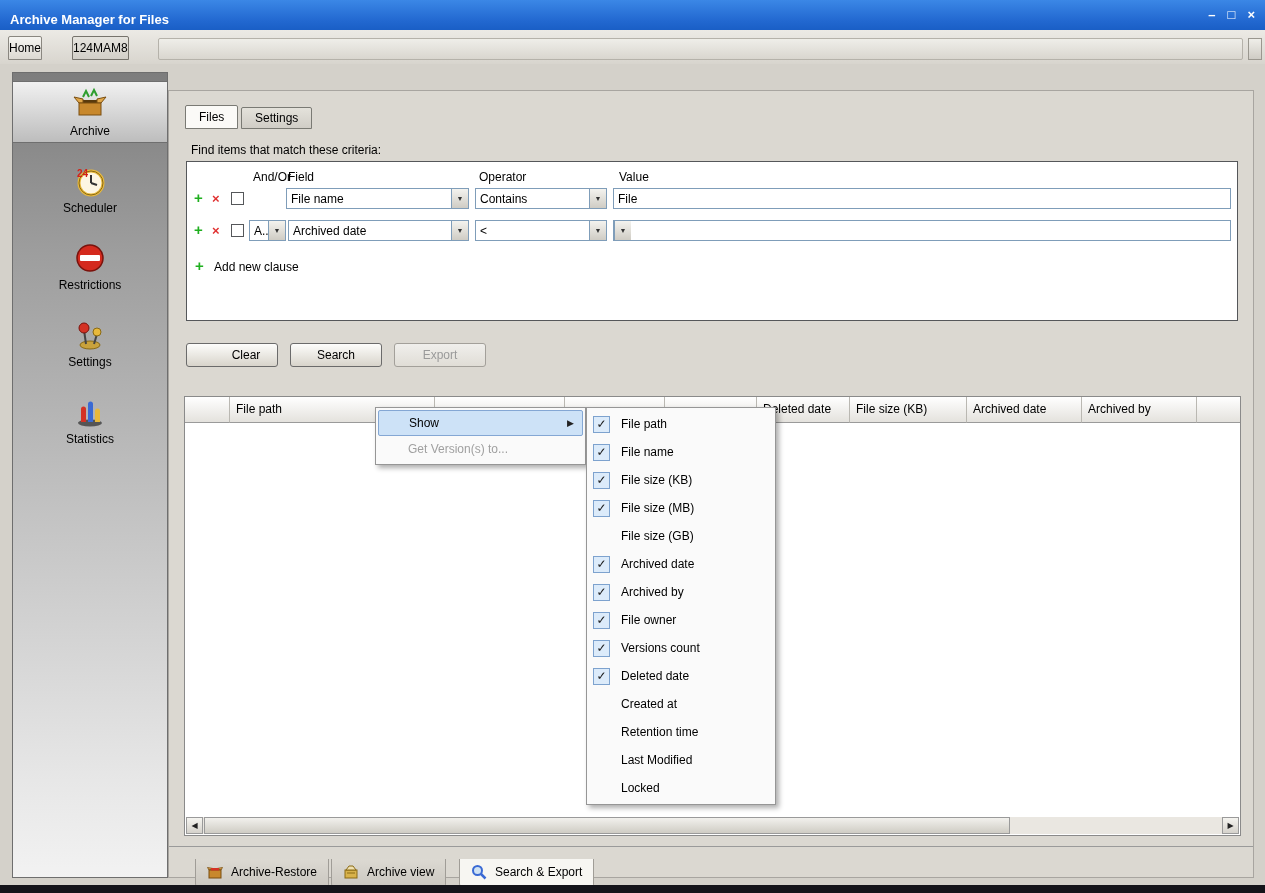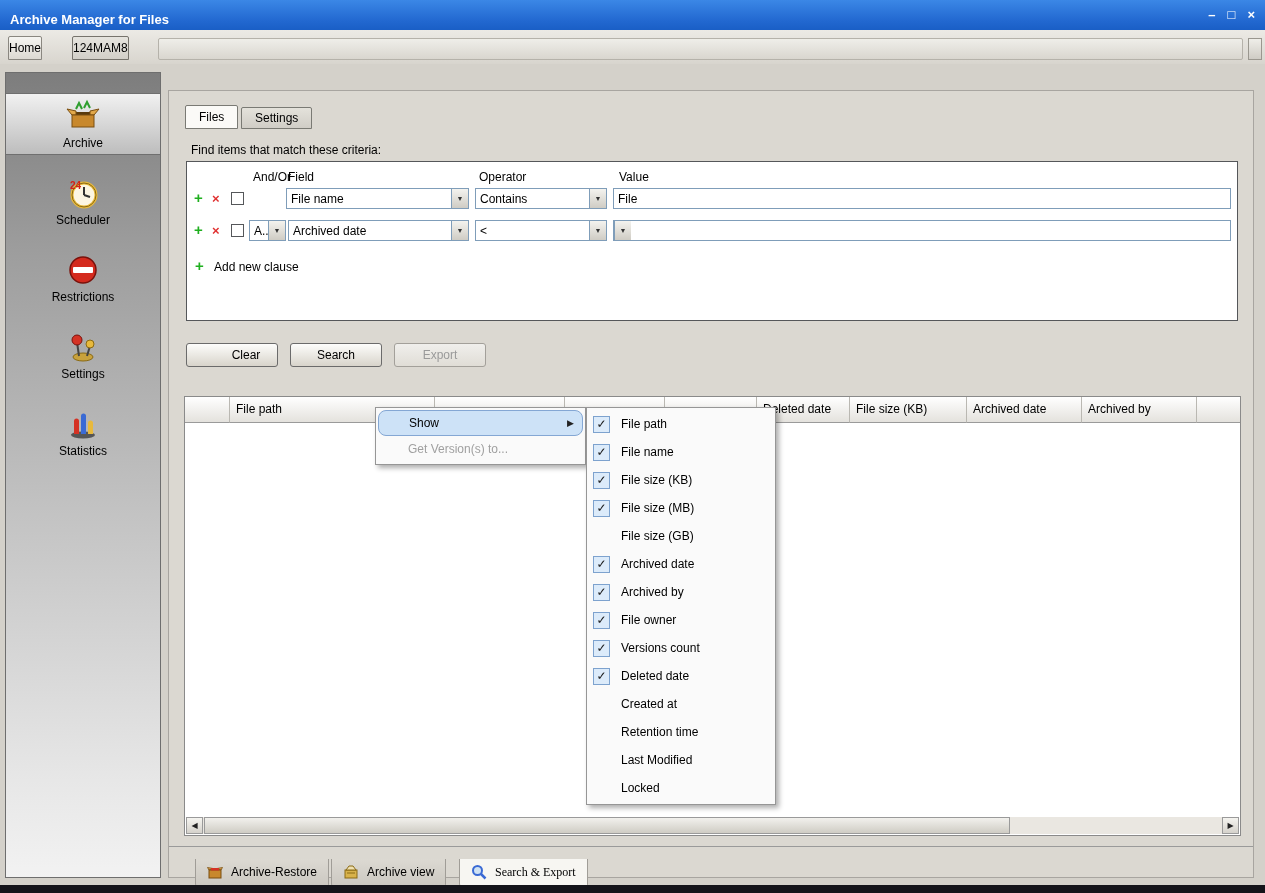--- a/index.html
+++ b/index.html
@@ -21,24 +21,24 @@
     background:linear-gradient(#eceae5,#d8d5ce);}
   .nav-tab{position:absolute;top:6px;height:24px;border:1px solid #8a8780;
     background:linear-gradient(#f6f5f1,#dcd9d2);display:flex;align-items:center;
     padding:0 0;border-radius:2px 2px 0 0;}
   .nav-tab.active{background:linear-gradient(#e6e4de,#d2cfc8);border-color:#76736c;}
   .strip-bar{position:absolute;left:158px;top:8px;right:22px;height:22px;
     background:linear-gradient(#efeee9,#d9d6cf);border:1px solid #b5b2aa;border-radius:2px;}
   .strip-end{position:absolute;right:3px;top:8px;width:14px;height:22px;
     background:linear-gradient(#efeee9,#cfccc5);border:1px solid #9a978f;}
   
-  .sidebar{position:absolute;left:5px;top:72px;width:156px;height:806px;
+  .sidebar{position:absolute;left:12px;top:72px;width:156px;height:806px;
     border:1px solid #6e6e6e;
     background:linear-gradient(180deg,#7d7d7d 0%,#9d9d9d 22%,#c3c3c3 55%,#e7e7e7 88%,#f2f2f2 100%);
-    padding-top:20px;}
+    padding-top:8px;}
   .side-item{height:62px;margin-bottom:15px;display:flex;flex-direction:column;
     align-items:center;justify-content:center;gap:3px;cursor:default;}
   .side-item.selected{background:linear-gradient(#f1f1f1,#bdbdbd);
     border-top:1px solid #6f6f6f;border-bottom:1px solid #6f6f6f;}
   .side-label{font-size:12px;color:#000;}
   
   .main{position:absolute;left:168px;top:90px;width:1086px;height:788px;
     background:#dbd8d1;border:1px solid #a8a5a0;}
   .doc-tab{position:absolute;height:24px;display:flex;align-items:center;padding:0 13px;
     border:1px solid #7a7a74;border-radius:2px 2px 0 0;}
@@ -80,21 +80,21 @@
   
   .btab-strip{position:absolute;left:0;right:0;top:755px;height:32px;border-top:1px solid #9a9a9a;}
   .btab{position:absolute;top:12px;height:27px;display:flex;align-items:center;gap:8px;
     padding:0 11px;border:1px solid #a09d97;border-top:none;border-radius:0 0 2px 2px;
     background:linear-gradient(#dcd9d2,#ccc9c2);cursor:default;}
   .btab.active{background:#f7f6f2;}
   
   .menu{position:absolute;background:#fafafa;border:1px solid #969696;
     box-shadow:3px 3px 5px rgba(0,0,0,0.32);padding:2px;z-index:10;}
   .menu-item{height:26px;display:flex;align-items:center;position:relative;padding-left:30px;}
-  .menu-item.hl{background:#cde2f7;border:1px solid #84a7d4;border-radius:8px;}
+  .menu-item.hl{background:#cde2f7;border:1px solid #84a7d4;border-radius:2px;}
   .menu-item.disabled{color:#a0a0a0;}
   .menu-arrow{position:absolute;right:8px;font-size:9px;color:#222;}
   .cm-item{height:28px;display:flex;align-items:center;}
   .cm-check{width:17px;height:17px;margin-left:4px;background:#dcebfa;border:1px solid #7da2ce;
     display:flex;align-items:center;justify-content:center;font-size:12px;color:#1a1a1a;}
   .cm-check.off{visibility:hidden;}
   .cm-label{margin-left:11px;white-space:nowrap;}
   
   .bottombar{position:absolute;left:0;bottom:0;width:1265px;height:8px;background:#14141a;}
 </style>
@@ -265,21 +265,21 @@
       <span>Archive-Restore</span>
     </div>
     <div class="btab" style="left:162px;">
       <svg width="16" height="16" viewBox="0 0 16 16">
         <rect x="2" y="6" width="12" height="8" fill="#d8b24a" stroke="#8a6a14" stroke-width="1"></rect>
         <polygon points="3,6 6,2 10,2 13,6" fill="#efe0b0" stroke="#8a6a14" stroke-width="1"></polygon>
         <line x1="4" y1="9" x2="12" y2="9" stroke="#8a6a14" stroke-width="1"></line>
       </svg>
       <span>Archive view</span>
     </div>
-    <div class="btab active" style="left:290px;font-family:Liberation Serif, serif;">
+    <div class="btab active" style="left:290px;">
       <svg width="16" height="16" viewBox="0 0 16 16">
         <circle cx="6.5" cy="6.5" r="4.5" fill="#cfe2f3" stroke="#3a6ad4" stroke-width="2"></circle>
         <line x1="10" y1="10" x2="14.5" y2="14.5" stroke="#3a6ad4" stroke-width="2.5"></line>
       </svg>
       <span>Search &amp; Export</span>
     </div>
   </div>
 </div>
 
 <div class="menu" style="left:375px;top:407px;width:211px;">

